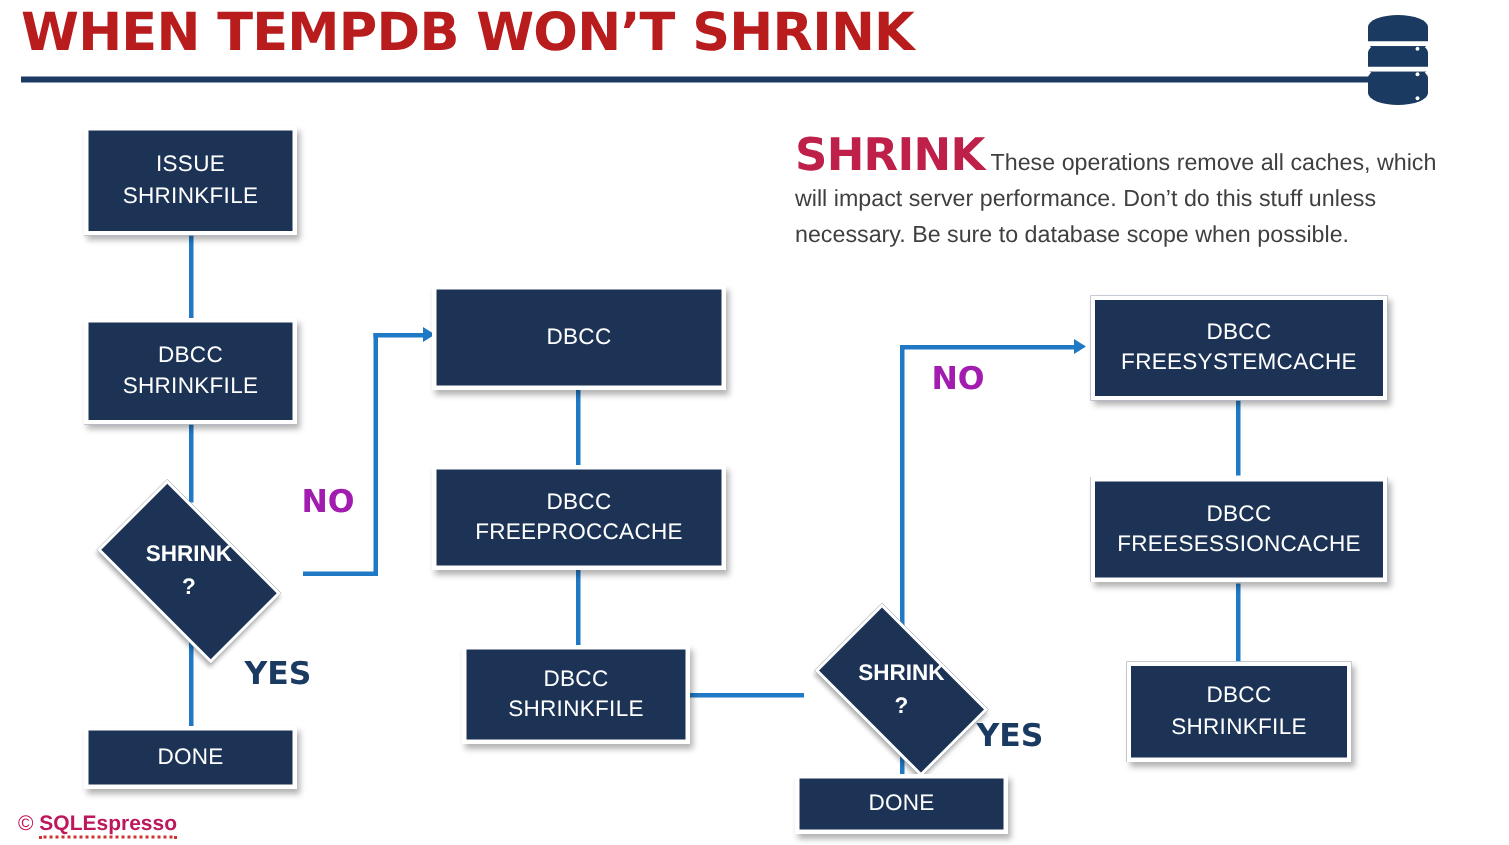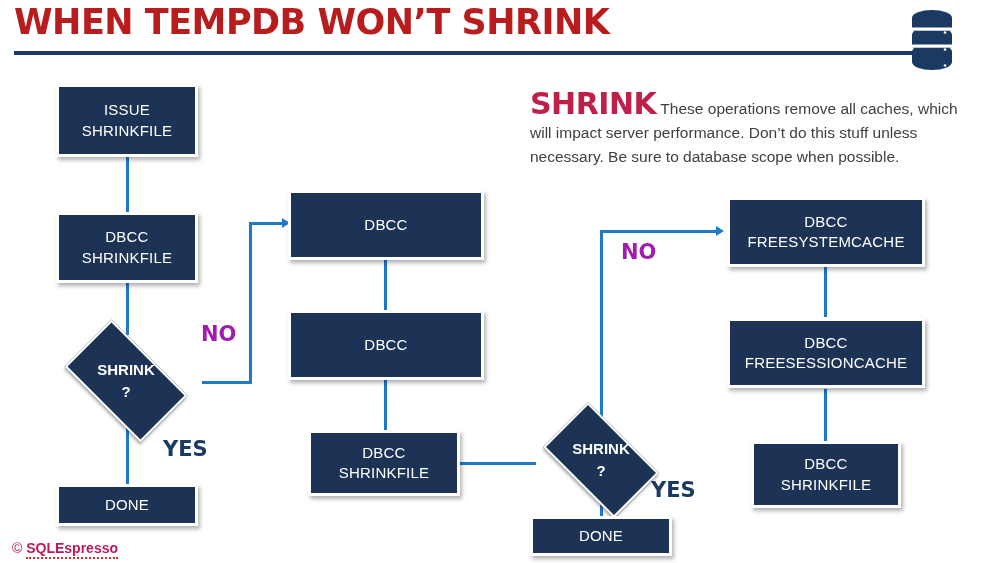--- a/index.html
+++ b/index.html
@@ -262,20 +262,21 @@
 
   <div class="node" style="left:288px; top:190px; width:196px; height:70px;">
     <div>
       <span>DBCC</span>
     </div>
   </div>
 
   <div class="node" style="left:288px; top:310px; width:196px; height:70px;">
     <div>
       <span>DBCC</span>
+      <span>FREEPROCCACHE</span>
     </div>
   </div>
 
   <div class="node" style="left:308px; top:430px; width:152px; height:66px;">
     <div>
       <span>DBCC</span>
       <span>SHRINKFILE</span>
     </div>
   </div>
 

